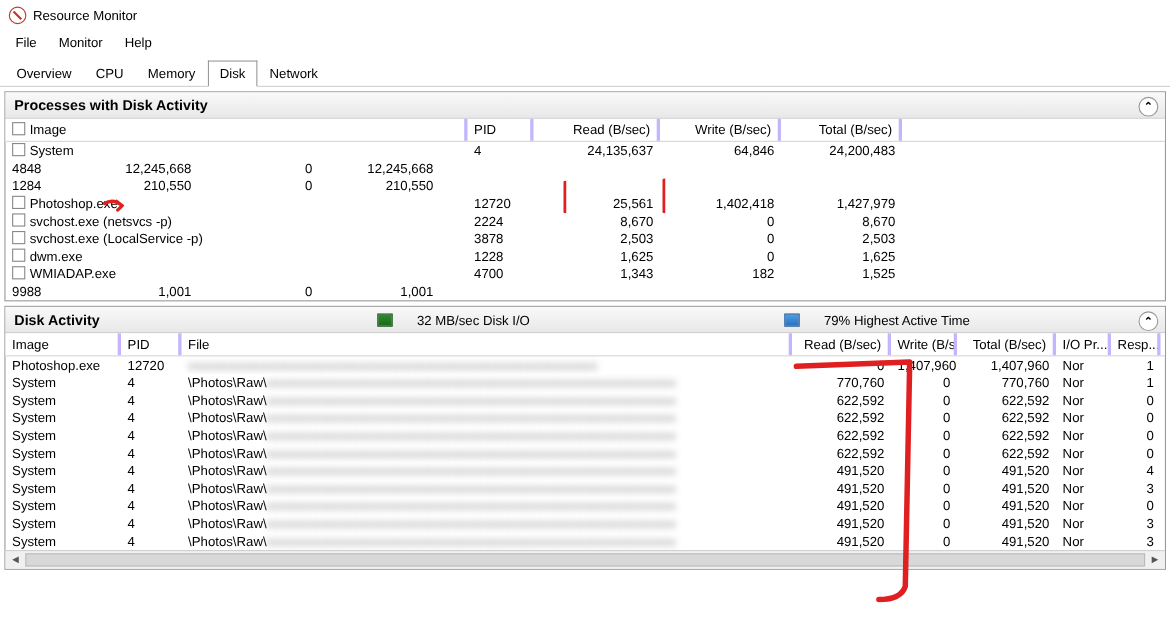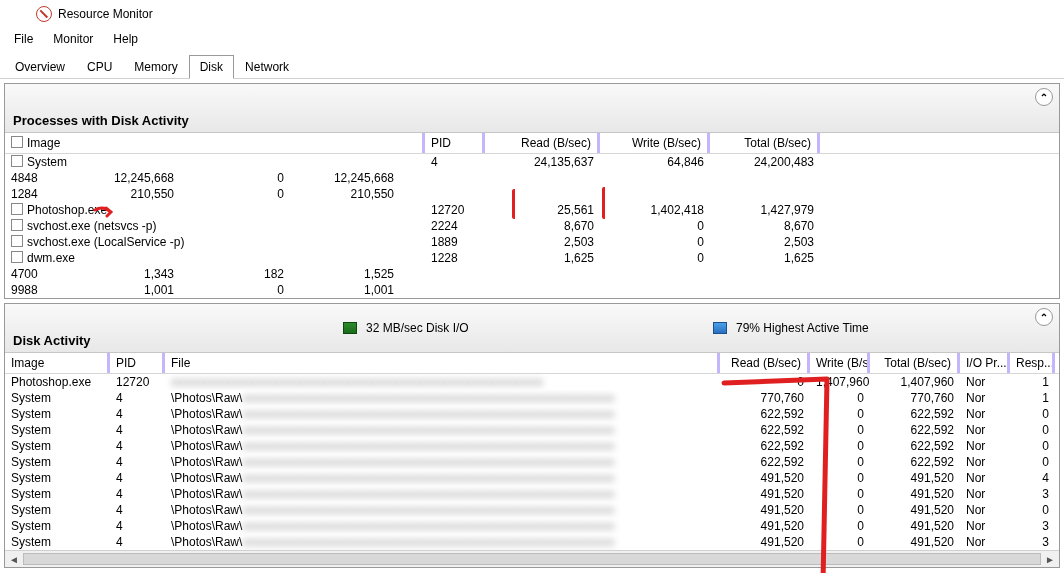--- a/index.html
+++ b/index.html
@@ -11,21 +11,20 @@
     width: 1064px;
     height: 573px;
     overflow: hidden;
     position: relative;
   }
   .titlebar {
     display: flex;
     align-items: center;
     padding: 6px 8px;
     gap: 6px;
-    margin-left: 28px;
   }
   .app-icon {
     width: 16px; height: 16px;
     border: 1.5px solid #c0392b;
     border-radius: 50%;
     display: flex; align-items: center; justify-content: center;
     position: relative;
   }
   .app-icon::after {
     content: ""; width: 10px; height: 1.5px; background: #c0392b;
@@ -67,27 +66,27 @@
   .panel-header {
     background: linear-gradient(#f9f9f9,#e8e8e8);
     border-bottom: 1px solid #c6c6c6;
     padding: 4px 8px;
     font-weight: bold;
     font-size: 13px;
     display: flex;
     align-items: center;
     position: relative;
   }
-  .panel-header .title { flex: 0 0 auto; margin-right: 30px; margin-top: 25px; }
+  .panel-header .title { flex: 0 0 auto; margin-right: 30px; }
   .panel-header .stat {
     font-weight: normal;
     font-size: 12px;
     display: flex;
     align-items: center;
-    gap: 9px;
+    gap: 22px;
   }
   .stat-icon {
     width: 14px; height: 12px; display: inline-block;
   }
   .stat-icon.green { background: linear-gradient(#2e8b2e,#1a6b1a); border:1px solid #0a4a0a; }
   .stat-icon.blue  { background: linear-gradient(#4aa0e8,#2a70c0); border:1px solid #1a5090; }
   .collapse-btn {
     position: absolute;
     right: 6px;
     top: 4px;
@@ -262,36 +261,40 @@
             <div class="c-pid">2224</div>
             <div class="c-read num">8,670</div>
             <div class="c-write num">0</div>
             <div class="c-total num">8,670</div>
           </div>
           <div class="grid-row">
             <div class="c-img">
               <span class="chk"></span>
               <span>svchost.exe (LocalService -p)</span>
             </div>
-            <div class="c-pid">1889</div>
+            <div class="c-pid">3878</div>
             <div class="c-read num">2,503</div>
             <div class="c-write num">0</div>
             <div class="c-total num">2,503</div>
           </div>
           <div class="grid-row">
             <div class="c-img">
               <span class="chk"></span>
               <span>dwm.exe</span>
             </div>
             <div class="c-pid">1228</div>
             <div class="c-read num">1,625</div>
             <div class="c-write num">0</div>
             <div class="c-total num">1,625</div>
           </div>
           <div class="grid-row">
+            <div class="c-img">
+              <span class="chk"></span>
+              <span>WMIADAP.exe</span>
+            </div>
             <div class="c-pid">4700</div>
             <div class="c-read num">1,343</div>
             <div class="c-write num">182</div>
             <div class="c-total num">1,525</div>
           </div>
           <div class="grid-row">
             <div class="c-pid">9988</div>
             <div class="c-read num">1,001</div>
             <div class="c-write num">0</div>
             <div class="c-total num">1,001</div>

